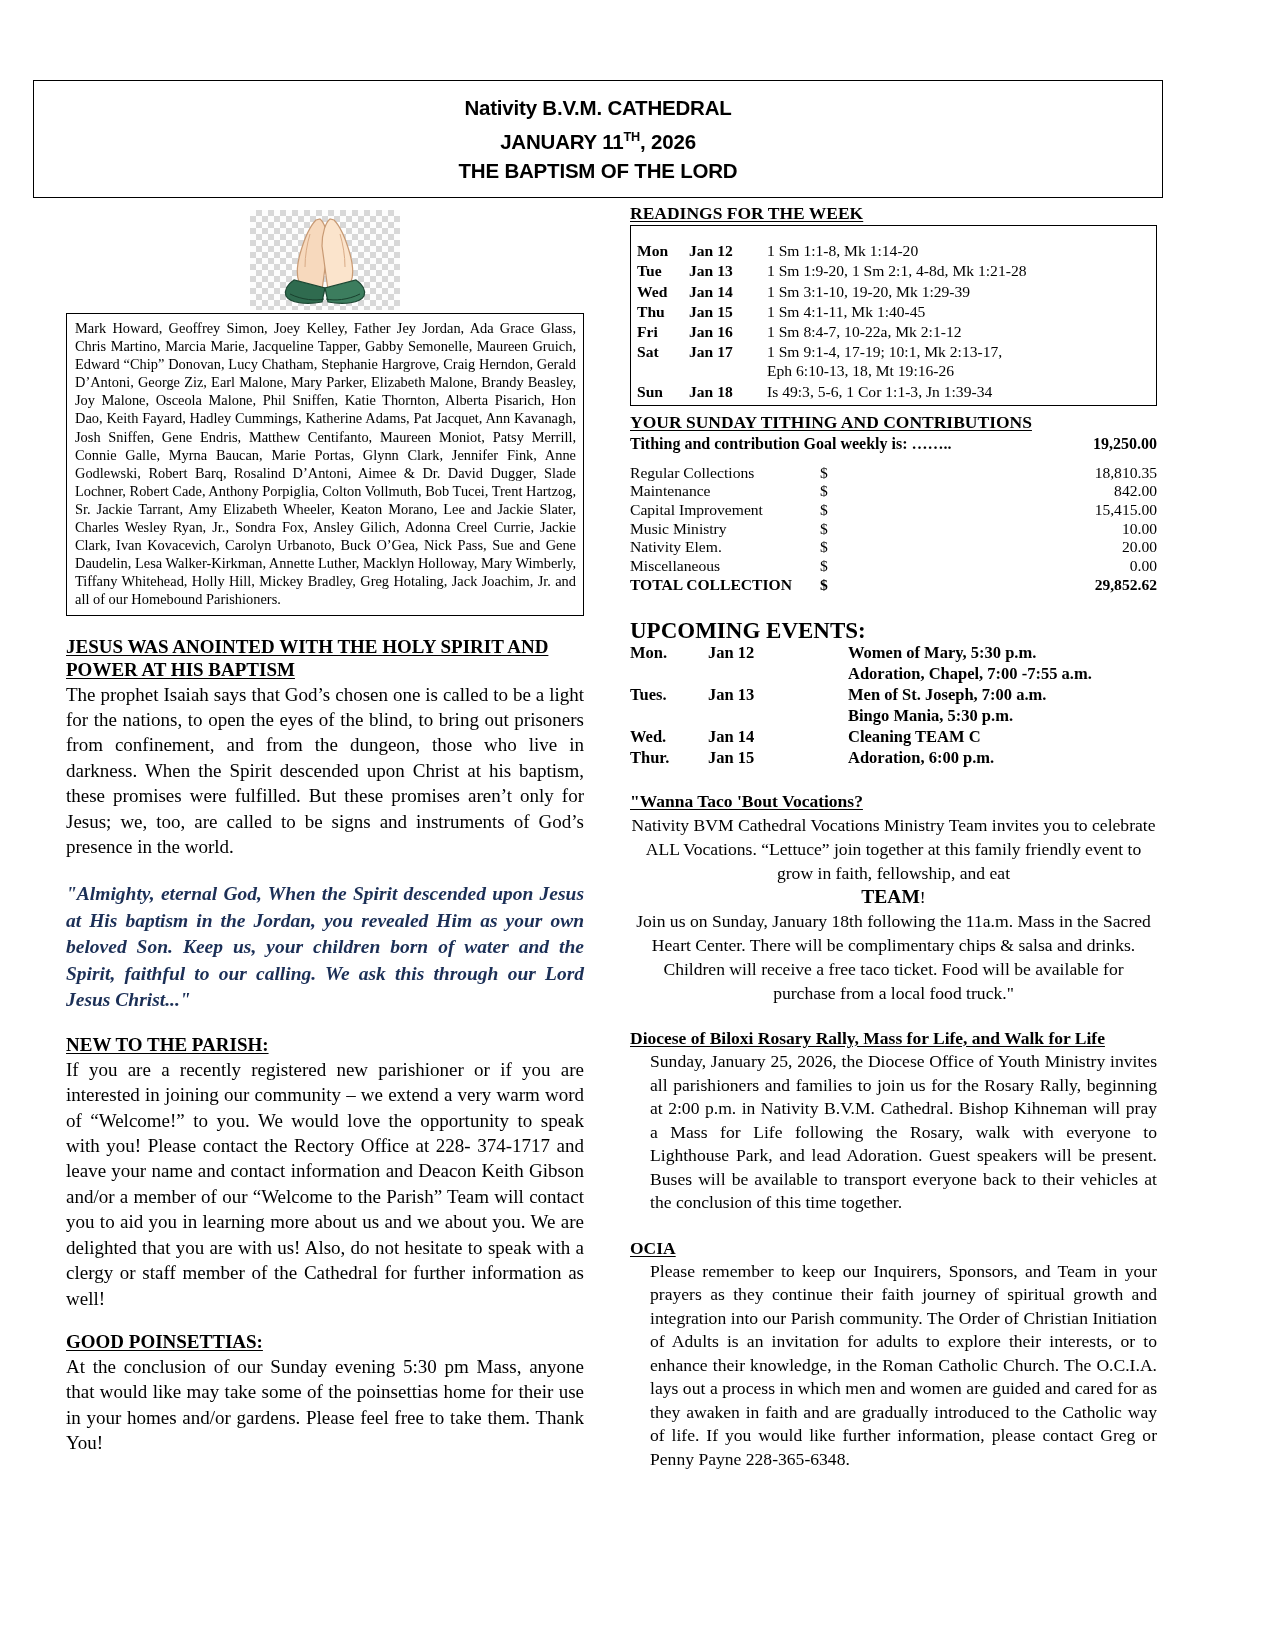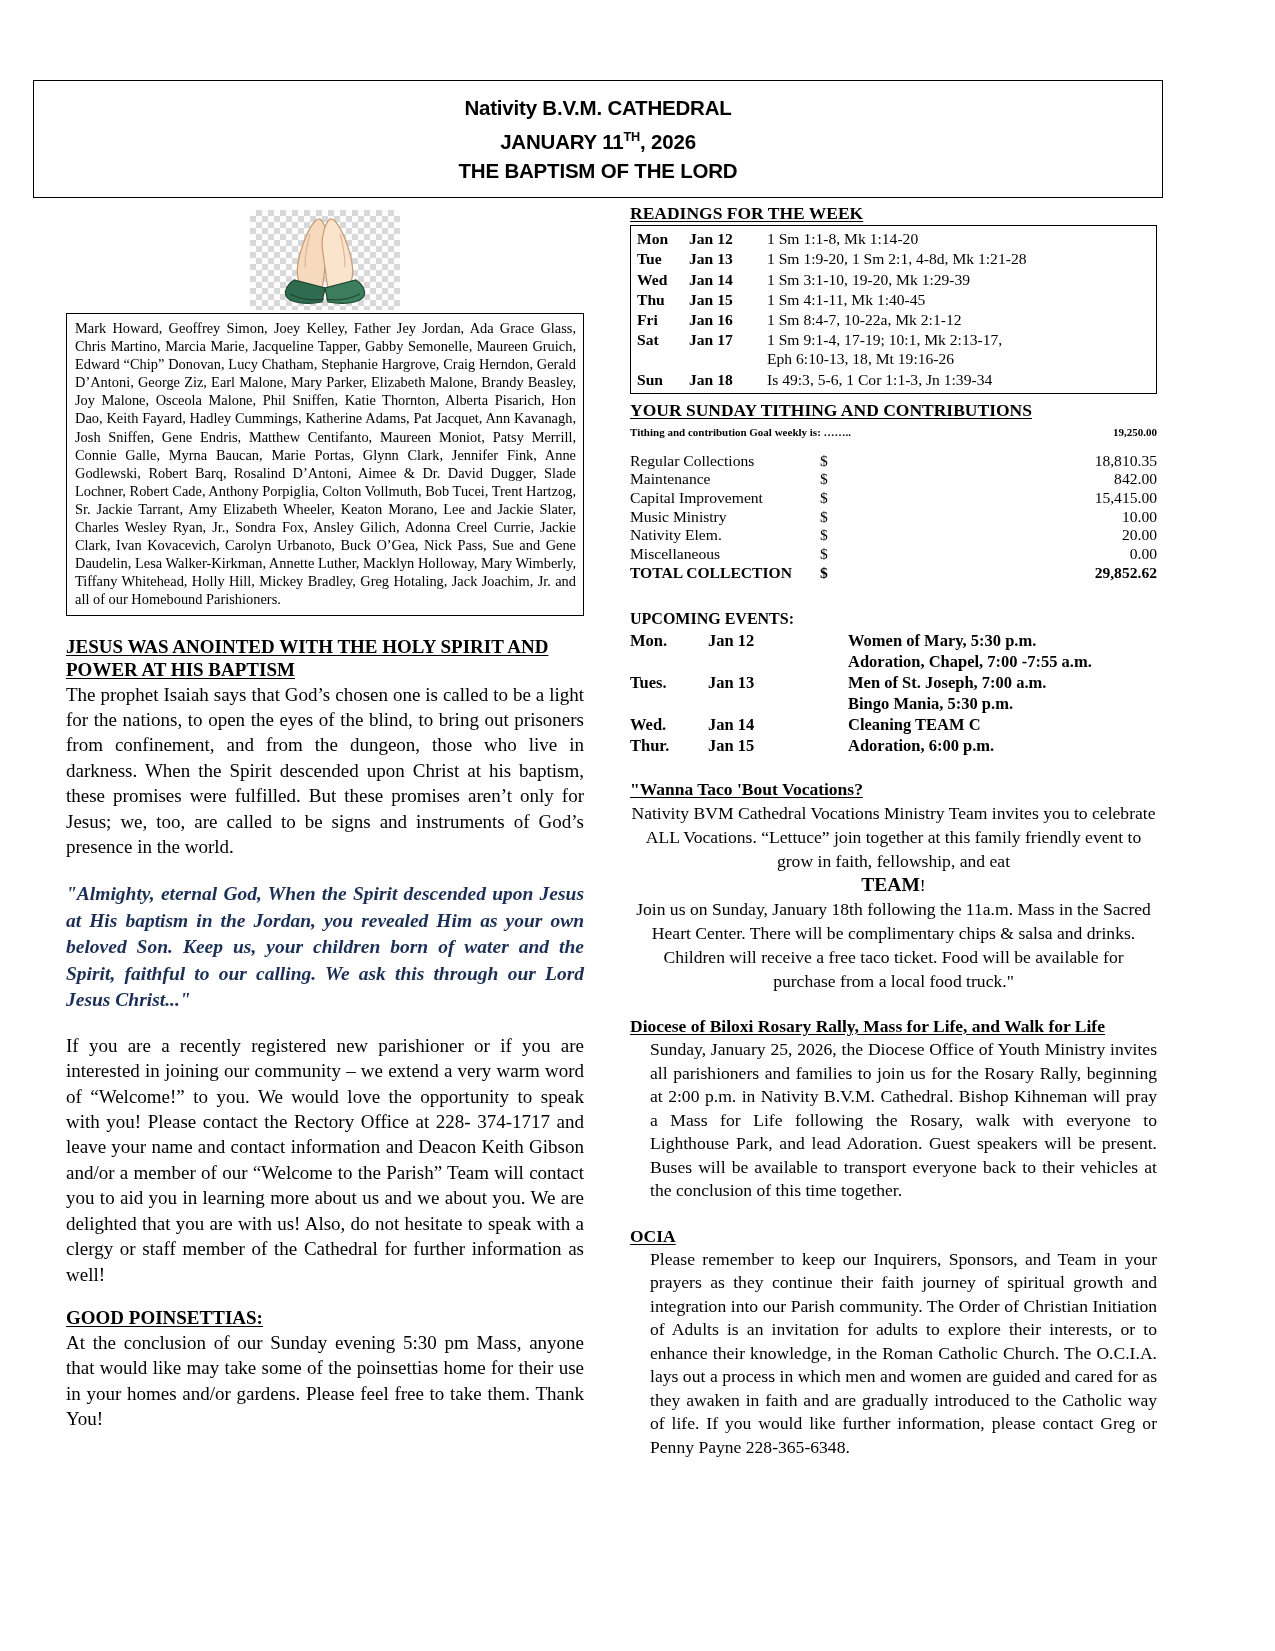--- a/index.html
+++ b/index.html
@@ -137,21 +137,21 @@
     line-height: 20px;
     text-decoration: underline;
     text-underline-offset: 2px;
     display: inline-block;
   }
   .readings-box {
     margin-top: 2px;
     width: 527px;
     border: 1.2px solid #000;
     box-sizing: border-box;
-    padding: 4px 4px 2px 6px;
+    padding: 16px 4px 2px 6px;
   }
   table.readings {
     border-collapse: collapse;
     width: 100%;
     font-family: "Liberation Serif", serif;
     font-size: 15.6px;
   }
   table.readings td {
     padding: 0 0 1.5px 0;
     vertical-align: top;
@@ -162,21 +162,21 @@
   td.rd-ref { }
   td.rd-ref .cont { display: block; }
 
   
   .tithe-wrap { margin-top: 6px; width: 527px; }
   .tithe-goal {
     display: flex;
     justify-content: space-between;
     font-family: "Liberation Serif", serif;
     font-weight: bold;
-    font-size: 11px;
+    font-size: 16px;
     line-height: 20px;
     margin-top: 2px;
   }
   table.tithe {
     border-collapse: collapse;
     width: 100%;
     font-family: "Liberation Serif", serif;
     font-size: 15.6px;
     margin-top: 10px;
   }
@@ -185,21 +185,21 @@
   td.t-dollar { width: 60px; }
   td.t-amt { text-align: right; padding-right: 10px; }
   tr.total td { font-weight: bold; padding-top: 1px; }
   tr.total td.t-label { padding-left: 0; }
 
   
   .events-wrap { margin-top: 24px; width: 527px; }
   .events-h {
     font-family: "Liberation Serif", serif;
     font-weight: bold;
-    font-size: 16px;
+    font-size: 23px;
     line-height: 23px;
   }
   table.events {
     border-collapse: collapse;
     width: 100%;
     font-family: "Liberation Serif", serif;
     font-weight: bold;
     font-size: 16.5px;
   }
   table.events td { line-height: 21px; padding: 0; vertical-align: top; }
@@ -270,20 +270,21 @@
     </div>
 
     <div class="art">
       <div class="art-h">JESUS WAS ANOINTED WITH THE HOLY SPIRIT AND POWER AT HIS BAPTISM</div>
       <div class="art-p">The prophet Isaiah says that God’s chosen one is called to be a light for the nations, to open the eyes of the blind, to bring out prisoners from confinement, and from the dungeon, those who live in darkness.  When the Spirit descended upon Christ at his baptism, these promises were fulfilled.  But these promises aren’t only for Jesus; we, too, are called to be signs and instruments of God’s presence in the world.</div>
     </div>
 
     <div class="prayer-quote">"Almighty, eternal God, When the Spirit descended upon Jesus at His baptism in the Jordan, you revealed Him as your own beloved Son. Keep us, your children born of water and the Spirit, faithful to our calling. We ask this through our Lord Jesus Christ..."</div>
 
     <div class="art">
+      <div class="art-h">NEW TO THE PARISH:</div>
       <div class="art-p">If you are a recently registered new parishioner or if you are interested in joining our community – we extend a very warm word of “Welcome!” to you. We would love the opportunity to speak with you! Please contact the Rectory Office at 228- 374-1717 and leave your name and contact information and Deacon Keith Gibson and/or a member of our “Welcome to the Parish” Team will contact you to aid you in learning more about us and we about you. We are delighted that you are with us! Also, do not hesitate to speak with a clergy or staff member of the Cathedral for further information as well!</div>
     </div>
 
     <div class="art">
       <div class="art-h">GOOD POINSETTIAS:</div>
       <div class="art-p">At the conclusion of our Sunday evening 5:30 pm Mass, anyone that would like may take some of the poinsettias home for their use in your homes and/or gardens.  Please feel free to take them.  Thank You!</div>
     </div>
 
   </div>
 

